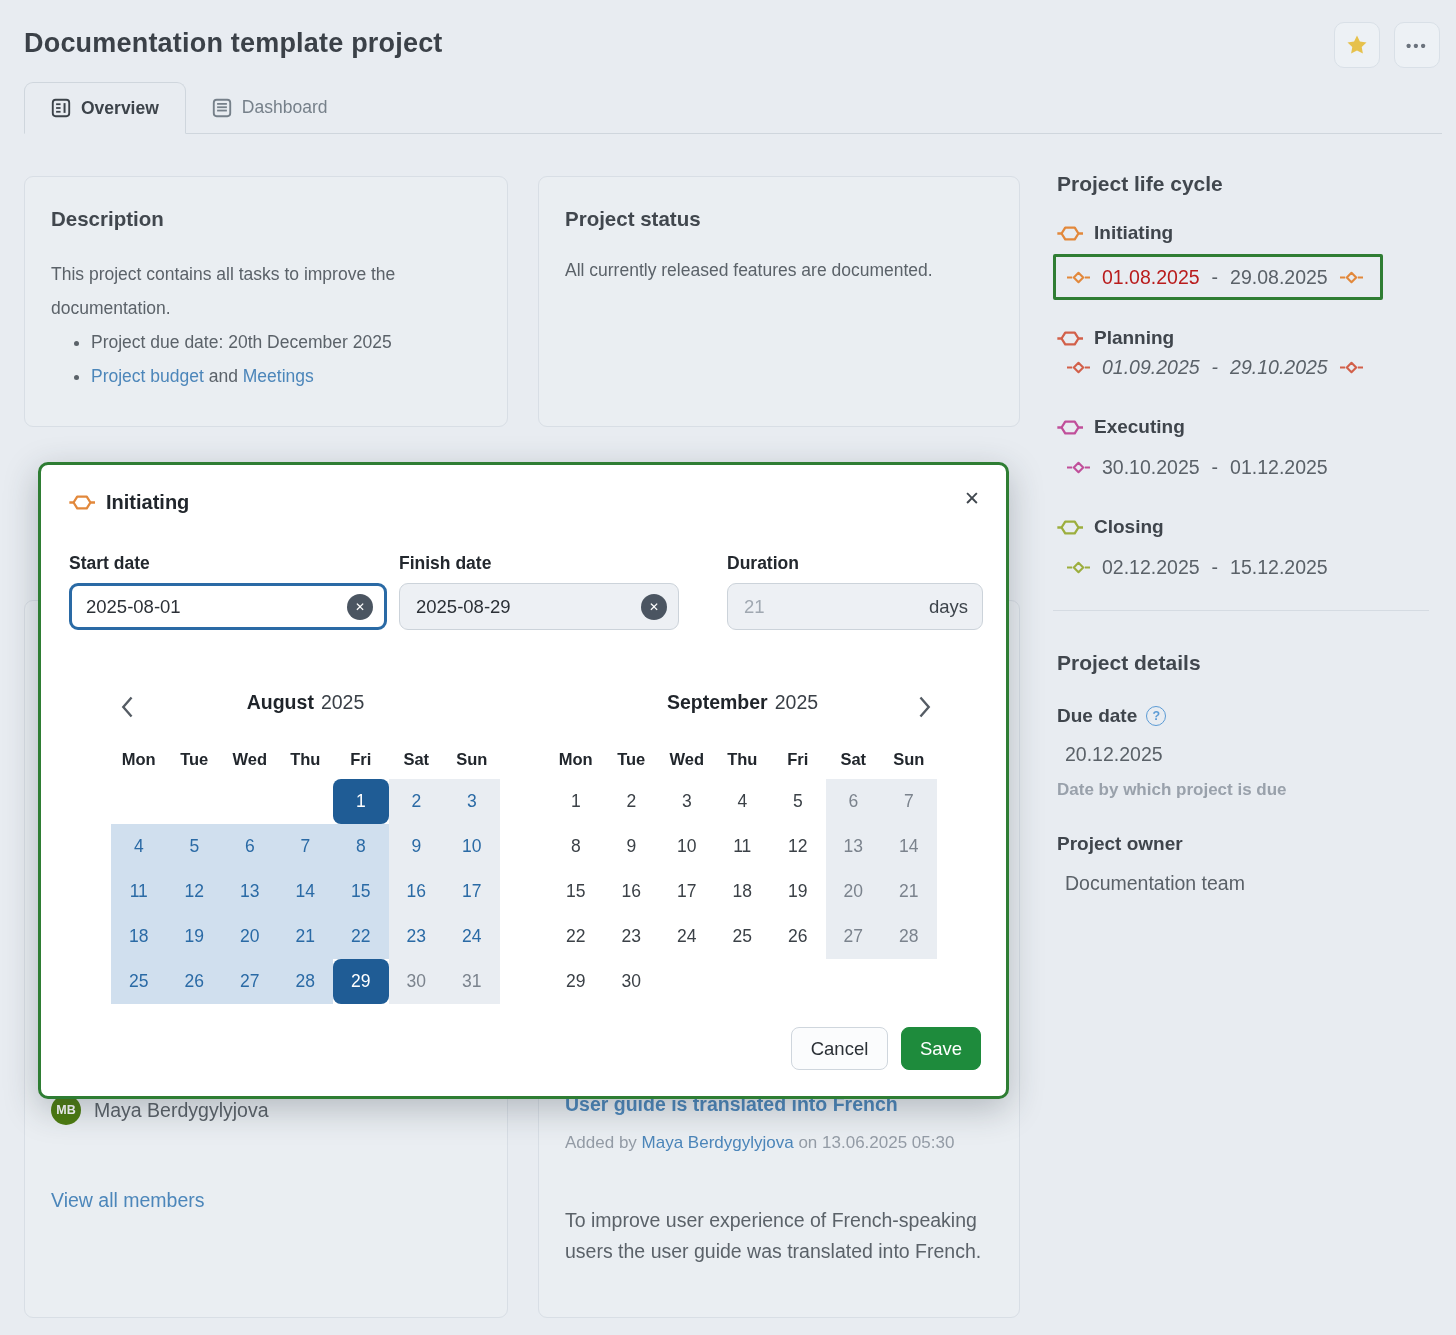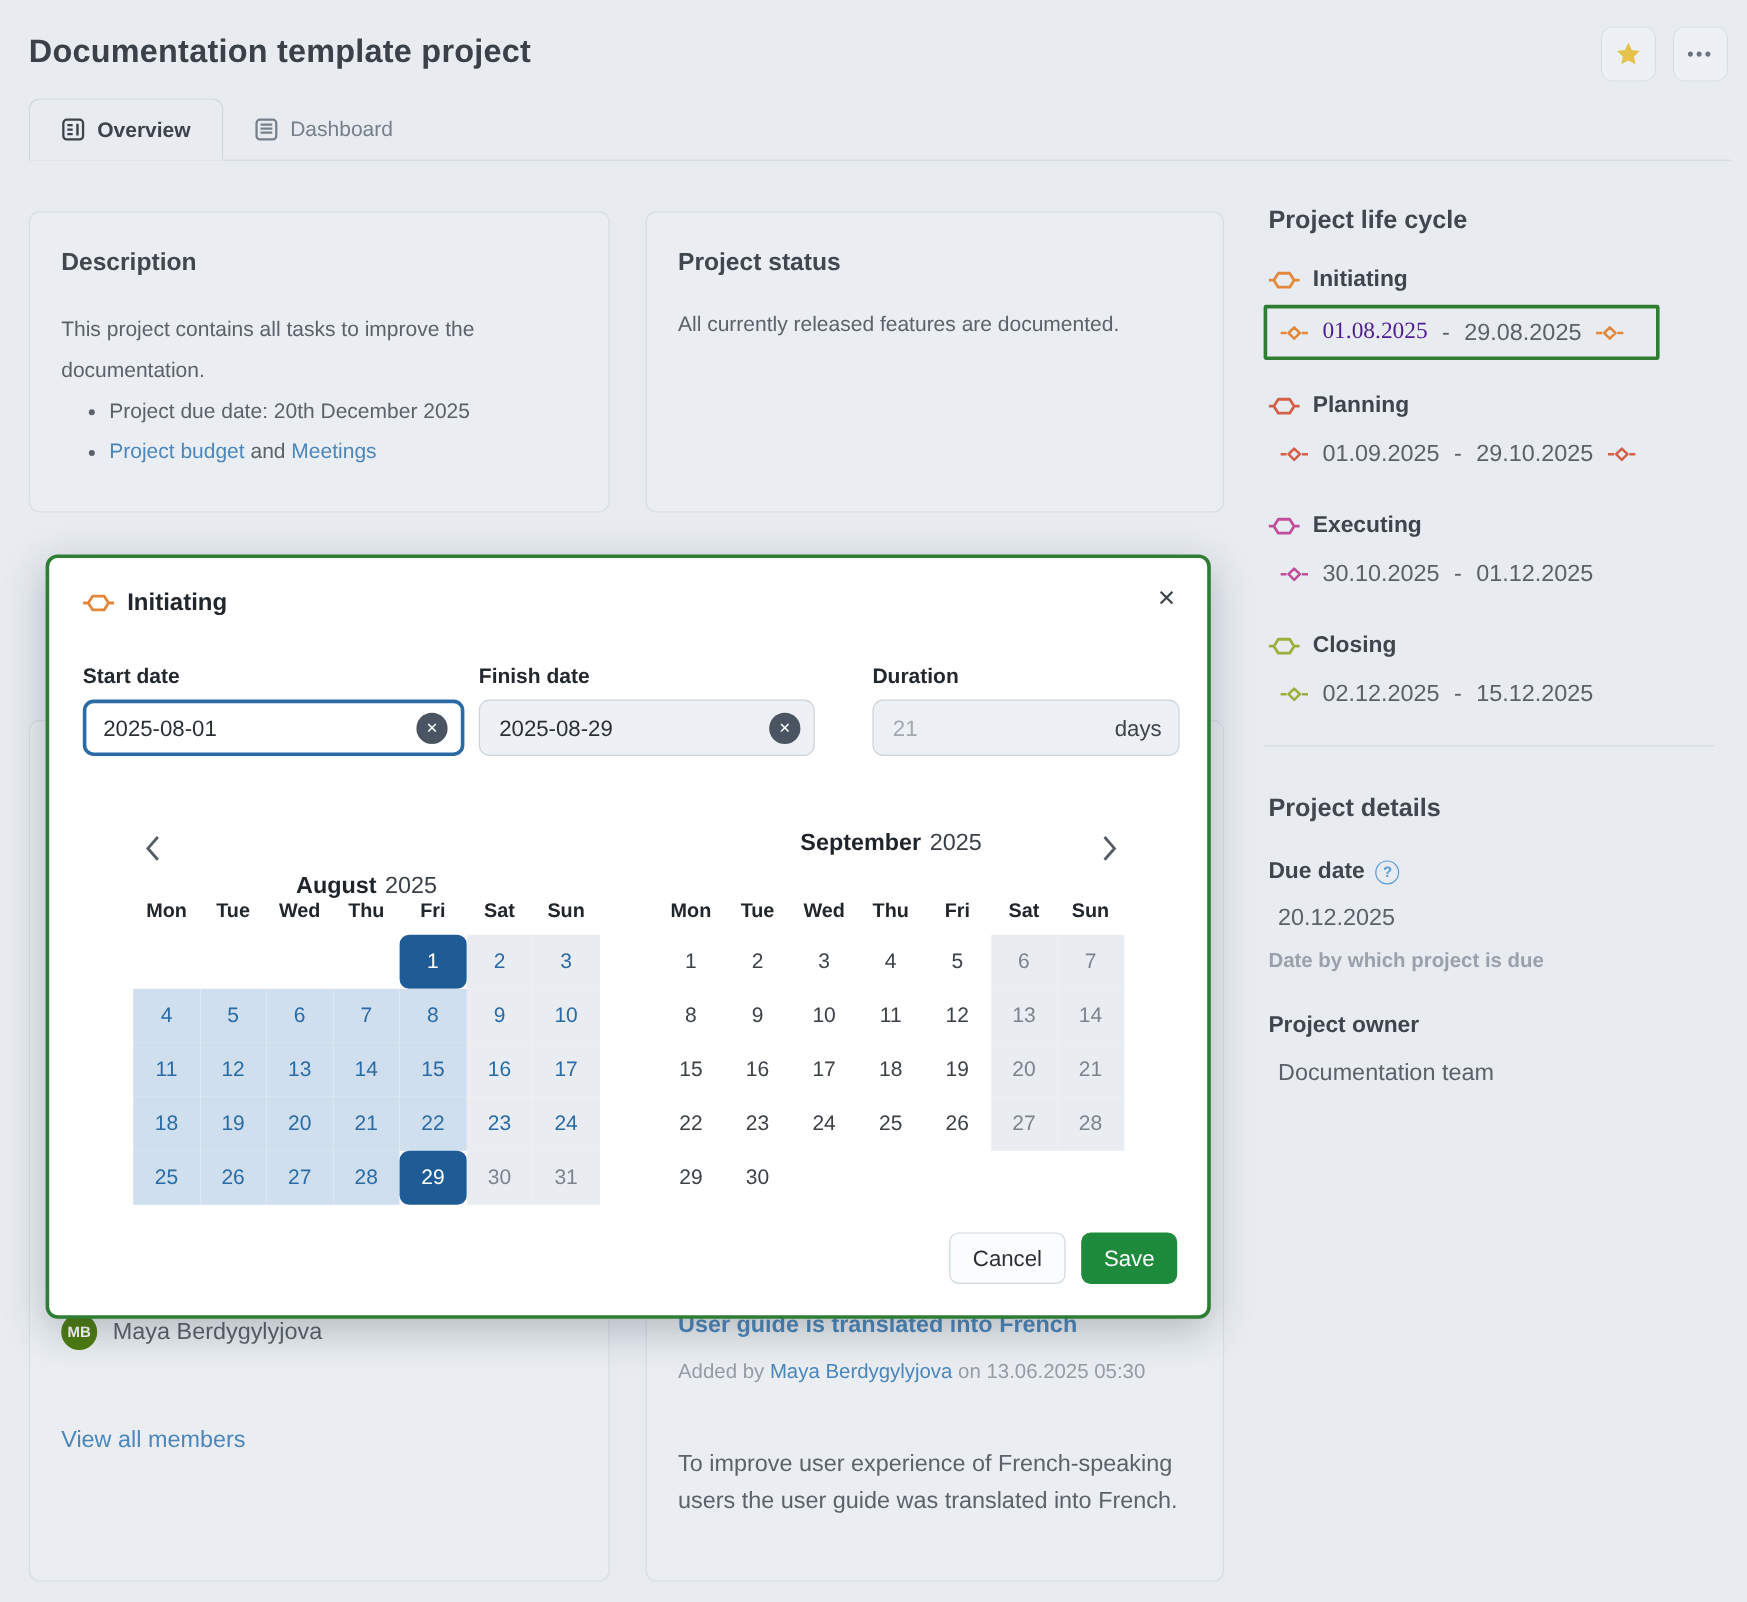--- a/index.html
+++ b/index.html
@@ -157,35 +157,35 @@
     <div class="phase-name" style="margin-top:26px;">
       <svg class="ph-ic" width="26" height="19" viewBox="0 0 24 18" style="color: rgb(226, 136, 59);">
         <path d="M0 9h4M20 9h24M7.5 3.5h9L20 9l-3.5 5.5h-9L4 9z" fill="none" stroke="currentColor" stroke-width="2.2" stroke-linejoin="round"></path>
       </svg>
       <span>Initiating</span>
     </div>
     <div class="date-box" style="margin-top:10px;">
       <svg width="23" height="15" viewBox="0 0 22 14" style="color: rgb(226, 136, 59);">
         <path d="M0 7h5M17 7h5M11 2.5L15.5 7L11 11.5L6.5 7z" fill="none" stroke="currentColor" stroke-width="2" stroke-linejoin="round"></path>
       </svg>
-      <span style="color:#4c1d95;font-family:Liberation Serif, serif;">01.08.2025</span>
+      <span style="color:#b91c1c;">01.08.2025</span>
       <span class="dash">-</span>
       <span style="color:#5a6168;">29.08.2025</span>
       <svg class="mk-end" width="23" height="15" viewBox="0 0 22 14" style="color: rgb(226, 136, 59);">
         <path d="M0 7h5M17 7h5M11 2.5L15.5 7L11 11.5L6.5 7z" fill="none" stroke="currentColor" stroke-width="2" stroke-linejoin="round"></path>
       </svg>
     </div>
 
     <div class="phase-name" style="margin-top:27px;">
       <svg width="26" height="19" viewBox="0 0 24 18" style="color: rgb(210, 96, 74);">
         <path d="M0 9h4M20 9h24M7.5 3.5h9L20 9l-3.5 5.5h-9L4 9z" fill="none" stroke="currentColor" stroke-width="2.2" stroke-linejoin="round"></path>
       </svg>
       <span>Planning</span>
     </div>
-    <div class="phase-dates" style="margin-top:18px;">
+    <div class="phase-dates" style="margin-top:7px;font-style:italic;">
       <svg width="23" height="15" viewBox="0 0 22 14" style="color: rgb(210, 96, 74);">
         <path d="M0 7h5M17 7h5M11 2.5L15.5 7L11 11.5L6.5 7z" fill="none" stroke="currentColor" stroke-width="2" stroke-linejoin="round"></path>
       </svg>
       <span style="color:#5a6168;">01.09.2025</span>
       <span class="dash">-</span>
       <span style="color:#5a6168;">29.10.2025</span>
       <svg class="mk-end" width="23" height="15" viewBox="0 0 22 14" style="color: rgb(210, 96, 74);">
         <path d="M0 7h5M17 7h5M11 2.5L15.5 7L11 11.5L6.5 7z" fill="none" stroke="currentColor" stroke-width="2" stroke-linejoin="round"></path>
       </svg>
     </div>
@@ -283,21 +283,21 @@
       <svg width="22" height="26" viewBox="0 0 16 22">
         <polyline points="11,3 4,11 11,19" fill="none" stroke="currentColor" stroke-width="2"></polyline>
       </svg>
     </button>
     <button class="nav-btn" style="left:866px;">
       <svg width="22" height="26" viewBox="0 0 16 22">
         <polyline points="5,3 12,11 5,19" fill="none" stroke="currentColor" stroke-width="2"></polyline>
       </svg>
     </button>
 
-    <div class="month-title" style="left:70px;margin-top:36px;">
+    <div class="month-title" style="left:70px;">
       <b>August</b><span>2025</span>
     </div>
     <div class="month-title" style="left:507px;">
       <b>September</b><span>2025</span>
     </div>
 
     <div class="calgrid" style="left:70px;">
         <div class="wd">Mon</div>
         <div class="wd">Tue</div>
         <div class="wd">Wed</div>

